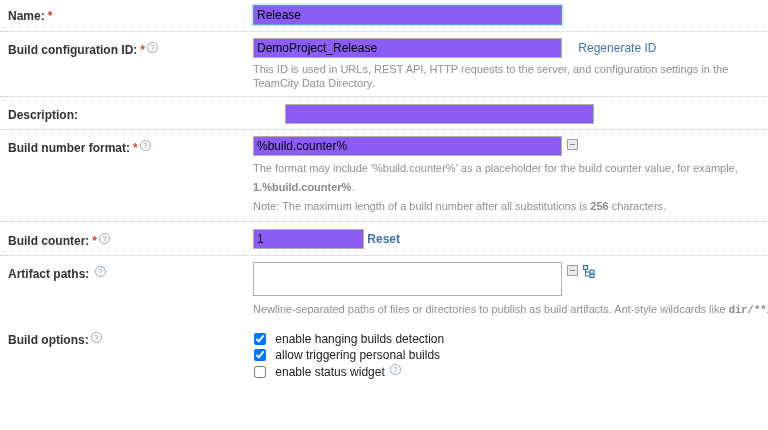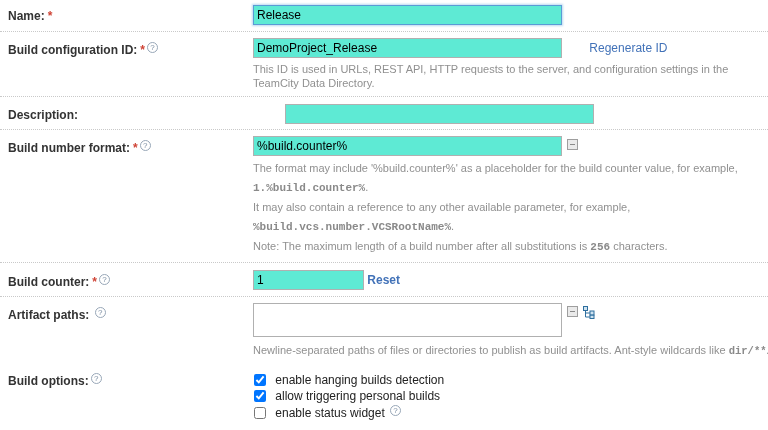--- a/index.html
+++ b/index.html
@@ -7,37 +7,37 @@
     width:768px;height:430px;overflow:hidden;background:#fff;
     font-family:"Liberation Sans",sans-serif;font-size:12px;color:#222;
   }
   .form{padding-top:5px;}
   .row{display:flex;align-items:flex-start;padding-left:8px;justify-content:center;}
   .lbl{flex:0 0 245px;width:245px;font-weight:bold;color:#333;padding-top:4px;white-space:nowrap;}
   .fld{flex:1 1 auto;min-width:0;}
   .sep{border-top:1px dotted #c9c9c9;height:0;margin:0;}
   .txt{
     width:301px;height:16px;border:1px solid #b0b0b0;padding:1px 3px;
-    font-family:"Liberation Sans",sans-serif;font-size:12px;color:#000;background:#5eead4;
+    font-family:"Liberation Sans",sans-serif;font-size:12px;color:#000;background:#8b5cf6;
   }
   .focused{border:1px solid #5a9bd5;box-shadow:0 0 2px 1px #bcd9f0;}
   .small-input{width:103px;}
   .ta{
     width:301px;height:30px;border:1px solid #b0b0b0;resize:none;
     font-family:"Liberation Sans",sans-serif;font-size:12px;padding:1px 3px;vertical-align:top;
   }
   .req{color:#cf4335;font-weight:bold;margin-left:3px;}
   .q{
     display:inline-block;width:9px;height:9px;line-height:9px;border:1px solid #98a7b8;
     border-radius:50%;color:#7a8ca1;font-size:8px;text-align:center;vertical-align:4px;
     margin-left:2px;font-weight:normal;cursor:pointer;
   }
   .lnk{color:#4272b8;text-decoration:none;cursor:pointer;}
   .help{color:#909090;font-size:11px;}
-  .help b{color:#8a8a8a;font-family:Liberation Mono, monospace;}
+  .help b{color:#8a8a8a;}
   .id-help{margin-top:4px;line-height:14px;}
   .bnf-help{margin-top:3px;line-height:19px;}
   .ap-help{margin-top:5px;line-height:16px;white-space:nowrap;overflow:hidden;}
   .code{font-family:"Liberation Mono","DejaVu Sans Mono",monospace;font-weight:bold;font-size:10.5px;color:#8a8a8a;}
   .inline-ics{display:inline-block;vertical-align:top;margin-top:3px;margin-left:5px;white-space:nowrap;}
   .param-ic{
     display:inline-block;width:9px;height:9px;border:1px solid #9e9e9e;background:#eaeaea;
     position:relative;vertical-align:top;cursor:pointer;
   }
   .param-ic::after{content:"";position:absolute;left:2px;right:2px;top:4px;border-top:1px solid #8a8a8a;}
@@ -59,21 +59,21 @@
     </div>
   </div>
   <div class="sep"></div>
 
   <div class="row" style="padding-top:6px;padding-bottom:6px;">
     <div class="lbl">
       <span>Build configuration ID:</span><span class="req">*</span><span class="q">?</span>
     </div>
     <div class="fld">
       <input type="text" class="txt" value="DemoProject_Release" style="">
-      <a class="lnk" style="margin-left:24px;">Regenerate ID</a>
+      <a class="lnk" style="margin-left:13px;">Regenerate ID</a>
       <div class="help id-help">This ID is used in URLs, REST API, HTTP requests to the server, and configuration settings in the TeamCity Data Directory.</div>
     </div>
   </div>
   <div class="sep"></div>
 
   <div class="row" style="padding-top:7px;padding-bottom:5px;gap:32px;">
     <div class="lbl">Description:</div>
     <div class="fld">
       <input type="text" class="txt" value="" style="">
     </div>
@@ -81,21 +81,20 @@
   <div class="sep"></div>
 
   <div class="row" style="padding-top:6px;padding-bottom:5px;">
     <div class="lbl">
       <span>Build number format:</span><span class="req">*</span><span class="q">?</span>
     </div>
     <div class="fld">
       <input type="text" class="txt" value="%build.counter%" style=""><span class="inline-ics"><span class="param-ic"></span></span>
       <div class="help bnf-help">
         <div><span>The format may include '%build.counter%' as a placeholder for the build counter value, for example, </span><b>1.%build.counter%</b><span>.</span></div>
-        <div><span>It may also contain a reference to any other available parameter, for example, </span><b>%build.vcs.number.VCSRootName%</b><span>.</span></div>
         <div><span>Note: The maximum length of a build number after all substitutions is </span><b>256</b><span> characters.</span></div>
       </div>
     </div>
   </div>
   <div class="sep"></div>
 
   <div class="row" style="padding-top:7px;padding-bottom:6px;">
     <div class="lbl">
       <span>Build counter:</span><span class="req">*</span><span class="q">?</span>
     </div>

